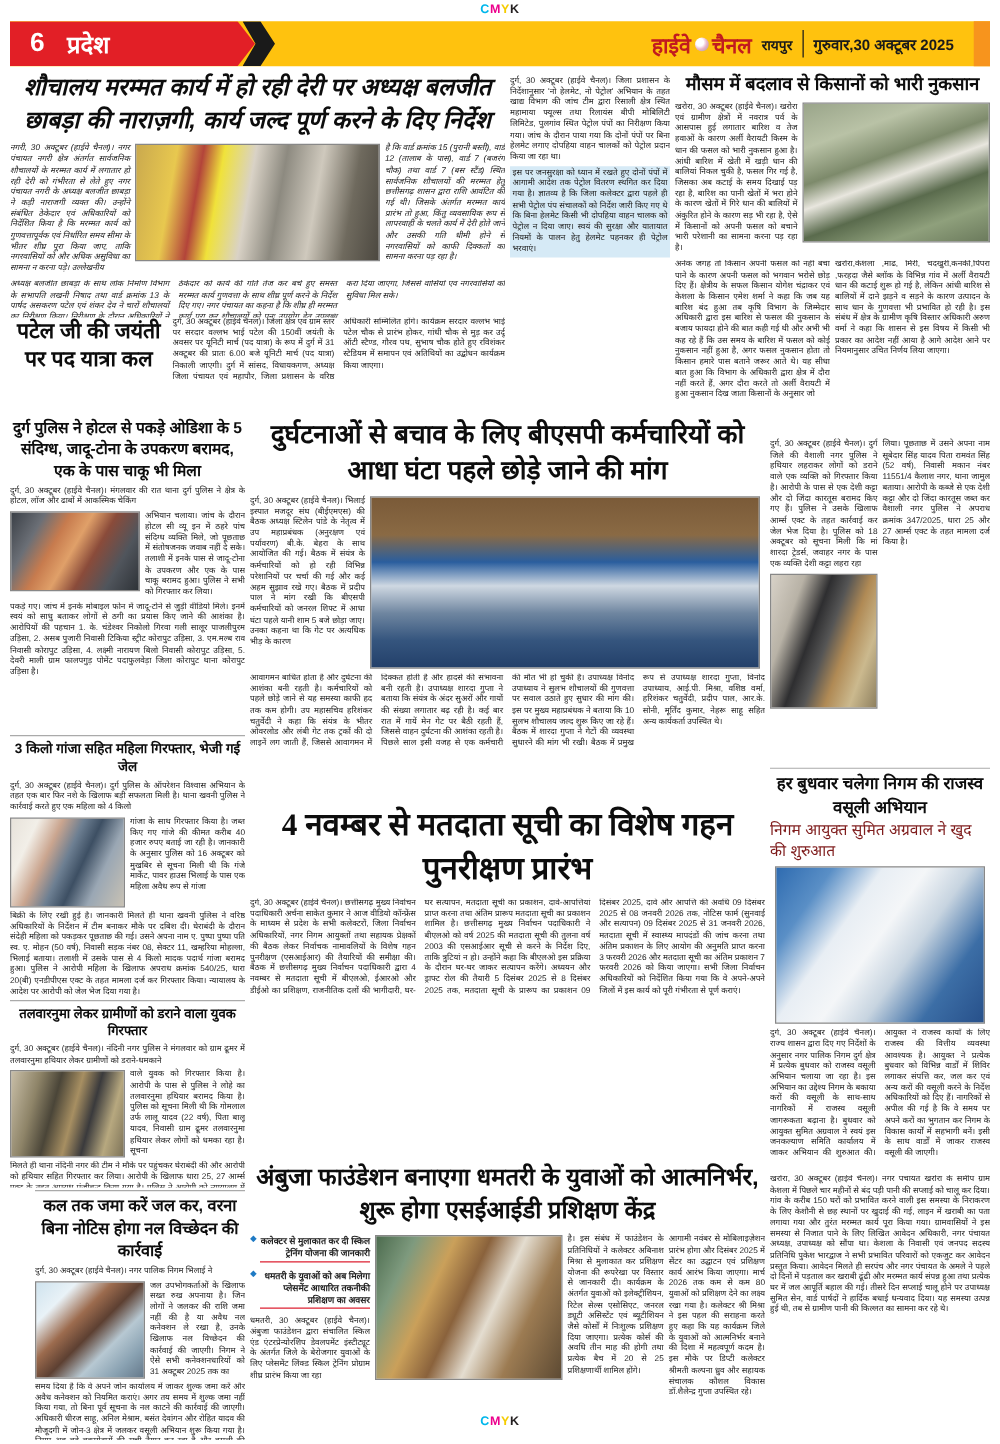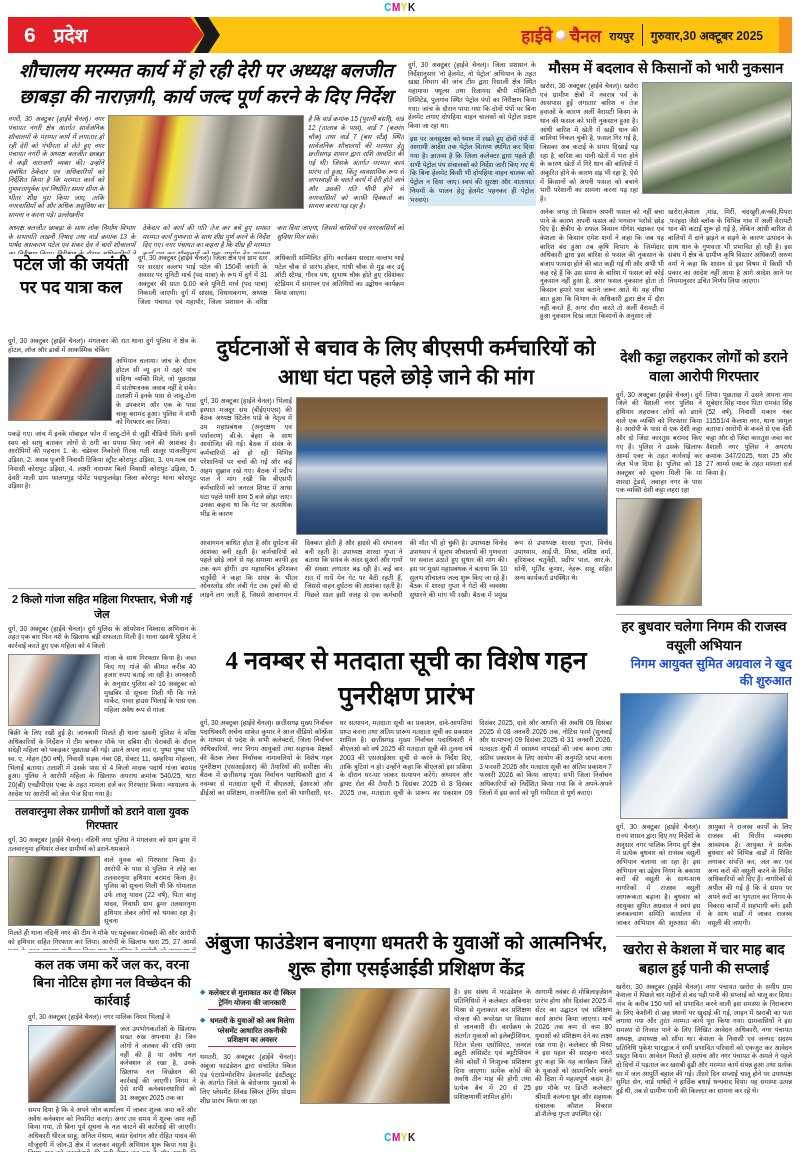--- a/index.html
+++ b/index.html
@@ -50,23 +50,23 @@
   .ph-sword { background:linear-gradient(105deg,#c9bfa8 0%,#8e8468 22%,#4a4538 38%,#a78f62 54%,#3a3a3c 68%,#b7a87f 84%,#7c7258 100%); }
   .ph-selfie { background:linear-gradient(135deg,#cfe3ee 0%,#e9f2f7 20%,#9c6b4e 38%,#5d4032 52%,#b7c8d2 68%,#8aa2b2 84%,#64788a 100%); }
   .ph-handover { background:linear-gradient(125deg,#2e6bb0 0%,#5a8fc6 18%,#e8eef4 34%,#f4f6f8 48%,#c7d4e0 62%,#3c6ea6 80%,#27508a 100%); }
   .ph-office { background:linear-gradient(115deg,#4c6b4e 0%,#7e9a7e 16%,#caa05a 32%,#8a623c 46%,#e4ddd0 60%,#9c7b52 76%,#5d4a33 100%); }
 
   
   .blue-head { background:#d6eaf6; padding:3px 2px; }
   .blue-chunk { background:#d6eaf6; }
   .bullet-item { display:flex; gap:3px; margin-bottom:6px; }
   .bullet-dia { color:#1f7ac4; font-size:7px; line-height:1.2; }
-  .bullet-txt { font-size:7.2px; font-weight:bold; line-height:1.3; color:#222; text-align:center; }
+  .bullet-txt { font-size:7.2px; font-weight:bold; line-height:1.3; color:#222; text-align:right; }
   .bullet-txt.u { border-bottom:1px solid #d23; padding-bottom:2px; }
-  .subhl { font-weight:bold; text-align:right; color:#1d4ed8; }
+  .subhl { font-weight:normal; text-align:left; color:#7f1d1d; }
 </style>
 </head>
 <body>
 
 <div class="page">
 
   <div class="cmyk cmyk-top"><span class="c">C</span><span class="m">M</span><span class="y">Y</span><span class="k">K</span></div>
 
   <div class="masthead">
     <div class="mast-red">
@@ -115,57 +115,57 @@
       <div class="col body-txt">खरोरा, 30 अक्टूबर (हाईवे चैनल)। खरोरा एवं ग्रामीण क्षेत्रों में नवरात्र पर्व के आसपास हुई लगातार बारिश व तेज हवाओं के कारण अर्ली वैरायटी किस्म के धान की फसल को भारी नुकसान हुआ है। आंधी बारिश में खेती में खड़ी धान की बालियां निकल चुकी है, फसल गिर गई है, जिसका अब कटाई के समय दिखाई पड़ रहा है, बारिश का पानी खेतों में भरा होने के कारण खेतों में गिरे धान की बालियों में अंकुरित होने के कारण सड़ भी रहा है, ऐसे में किसानों को अपनी फसल को बचाने भारी परेशानी का सामना करना पड़ रहा है।</div>
       <div class="photo ph-field" style="width:150px; height:112px;"></div>
     </div>
     <div class="row" style="margin-top:4px;">
       <div class="col body-txt" style="height:142px; overflow:hidden;">अनेक जगह तो किसान अपनी फसल को नहीं बचा पाने के कारण अपनी फसल को भगवान भरोसे छोड़ दिए हैं। क्षेत्रीय के सफल किसान योगेश चंद्राकर एवं केशला के किसान एमेश शर्मा ने कहा कि जब यह बारिश बंद हुआ तब कृषि विभाग के जिम्मेदार अधिकारी द्वारा इस बारिश से फसल की नुकसान के बजाय फायदा होने की बात कही गई थी और अभी भी कह रहे हैं कि उस समय के बारिश में फसल को कोई नुकसान नहीं हुआ है, अगर फसल नुकसान होता तो किसान हमारे पास बताने जरूर आते थे। यह सीधा बात हुआ कि विभाग के अधिकारी द्वारा क्षेत्र में दौरा नहीं करते हैं, अगर दौरा करते तो अर्ली वैरायटी में हुआ नुकसान दिख जाता किसानों के अनुसार जो</div>
       <div class="col body-txt" style="height:142px; overflow:hidden;">खरोरा,केशला ,मांढ, मिर्री, चंदखुरी,कनकी,पिपरा ,फरहदा जैसे ब्लॉक के विभिन्न गांव में अर्ली वैरायटी धान की कटाई शुरू हो गई है, लेकिन आंधी बारिश से बालियों में दाने झड़ने व सड़ने के कारण उत्पादन के साथ धान के गुणवत्ता भी प्रभावित हो रही है। इस संबंध में क्षेत्र के ग्रामीण कृषि विस्तार अधिकारी अरुण वर्मा ने कहा कि शासन से इस विषय में किसी भी प्रकार का आदेश नहीं आया है आगे आदेश आने पर नियमानुसार उचित निर्णय लिया जाएगा।</div>
     </div>
   </div>
 
   <div class="art" style="left:8px; top:334px; width:188px; height:252px;">
+    <div class="hl" style="font-size:12.5px;">दुर्ग पुलिस ने होटल से पकड़े ओडिशा के 5 संदिग्ध, जादू-टोना के उपकरण बरामद, एक के पास चाकू भी मिला</div>
     <div class="body-txt" style="margin-top:3px;">दुर्ग, 30 अक्टूबर (हाईवे चैनल)। मंगलवार की रात थाना दुर्ग पुलिस ने क्षेत्र के होटल, लॉज और ढाबों में आकस्मिक चेकिंग</div>
     <div class="row" style="margin-top:3px;">
       <div class="photo ph-hotel" style="width:104px; height:64px;"></div>
       <div class="col body-txt">अभियान चलाया। जांच के दौरान होटल सी व्यू इन में ठहरे पांच संदिग्ध व्यक्ति मिले, जो पूछताछ में संतोषजनक जवाब नहीं दे सके। तलाशी में इनके पास से जादू-टोना के उपकरण और एक के पास चाकू बरामद हुआ। पुलिस ने सभी को गिरफ्तार कर लिया।</div>
     </div>
     <div class="body-txt" style="margin-top:3px; height:96px; overflow:hidden;">पकड़े गए। जांच में इनके मोबाइल फोन में जादू-टोने से जुड़ी वीडियो मिले। इनमें स्वयं को साधु बताकर लोगों से ठगी का प्रयास किए जाने की आशंका है। आरोपियों की पहचान 1. के. चंडेश्वर निकोलो गिरवा गली सालूर पाजलीपुरम उड़िसा, 2. असब पुजारी निवासी टिकिया स्ट्रीट कोरापुट उड़िसा, 3. एम.मल्ब राव निवासी कोरापुट उड़िसा, 4. लक्ष्मी नारायण बिलो निवासी कोरापुट उड़िसा, 5. देवरी माली ग्राम फालपगुड़ पोमेंट पदाफुलवेड़ा जिला कोरापुट थाना कोरापुट उड़िसा है।</div>
   </div>
 
   <div class="art" style="left:200px; top:334px; width:412px; height:306px;">
     <div class="hl" style="font-size:21px;">दुर्घटनाओं से बचाव के लिए बीएसपी कर्मचारियों को आधा घंटा पहले छोड़े जाने की मांग</div>
     <div class="row" style="margin-top:5px;">
       <div class="body-txt" style="width:92px;">दुर्ग, 30 अक्टूबर (हाईवे चैनल)। भिलाई इस्पात मजदूर संघ (बीईएमएस) की बैठक अध्यक्ष स्टिलेन पांडे के नेतृत्व में उप महाप्रबंधक (अनुरक्षण एवं पर्यावरण) बी.के. बेहरा के साथ आयोजित की गई। बैठक में संयंत्र के कर्मचारियों को हो रही विभिन्न परेशानियों पर चर्चा की गई और कई अहम सुझाव रखे गए। बैठक में प्रदीप पाल ने मांग रखी कि बीएसपी कर्मचारियों को जनरल शिफ्ट में आधा घंटा पहले यानी शाम 5 बजे छोड़ा जाए। उनका कहना था कि गेट पर अत्यधिक भीड़ के कारण</div>
       <div class="photo ph-meeting" style="width:312px; height:138px;"></div>
     </div>
     <div class="body-txt lead-cols4" style="margin-top:4px; height:94px; overflow:hidden;">आवागमन बाधित होता है और दुर्घटना की आशंका बनी रहती है। कर्मचारियों को पहले छोड़े जाने से यह समस्या काफी हद तक कम होगी। उप महासचिव हरिशंकर चतुर्वेदी ने कहा कि संयंत्र के भीतर ओवरलोड और लंबी गेट तक ट्रकों की दो लाइनें लग जाती हैं, जिससे आवागमन में दिक्कत होती है और हादसे की संभावना बनी रहती है। उपाध्यक्ष शारदा गुप्ता ने बताया कि संयंत्र के अंदर सुअरों और गायों की संख्या लगातार बढ़ रही है। कई बार रात में गायें मेन गेट पर बैठी रहती हैं, जिससे वाहन दुर्घटना की आशंका रहती है। पिछले साल इसी वजह से एक कर्मचारी की मौत भी हो चुकी है। उपाध्यक्ष विनोद उपाध्याय ने सुलभ शौचालयों की गुणवत्ता पर सवाल उठाते हुए सुधार की मांग की। इस पर मुख्य महाप्रबंधक ने बताया कि 10 सुलभ शौचालय जल्द शुरू किए जा रहे हैं। बैठक में शारदा गुप्ता ने गेटों की व्यवस्था सुधारने की मांग भी रखी। बैठक में प्रमुख रूप से उपाध्यक्ष शारदा गुप्ता, विनोद उपाध्याय, आई.पी. मिश्रा, वशिष्ठ वर्मा, हरिशंकर चतुर्वेदी, प्रदीप पाल, आर.के. सोनी, मूर्तिंद कुमार, नेहरू साहू सहित अन्य कार्यकर्ता उपस्थित थे।</div>
   </div>
 
   <div class="art" style="left:616px; top:348px; width:176px; height:264px;">
-    <div class="hl" style="font-size:14px;">देशी कट्टा लहराकर लोगों को डराने वाला आरोपी गिरफ्तार</div>
     <div class="row" style="margin-top:4px;">
       <div class="col">
         <div class="body-txt">दुर्ग, 30 अक्टूबर (हाईवे चैनल)। दुर्ग जिले की वैशाली नगर पुलिस ने हथियार लहराकर लोगों को डराने वाले एक व्यक्ति को गिरफ्तार किया है। आरोपी के पास से एक देशी कट्टा और दो जिंदा कारतूस बरामद किए गए हैं। पुलिस ने उसके खिलाफ आर्म्स एक्ट के तहत कार्रवाई कर जेल भेज दिया है। पुलिस को 18 अक्टूबर को सूचना मिली कि मां शारदा ट्रेडर्स, जवाहर नगर के पास एक व्यक्ति देशी कट्टा लहरा रहा</div>
         <div class="photo ph-stairs" style="width:100%; height:108px; margin-top:3px;"></div>
       </div>
       <div class="col body-txt">लिया। पूछताछ में उसने अपना नाम सूबेदार सिंह यादव पिता रामवंत सिंह (52 वर्ष), निवासी मकान नंबर 11551/4 कैलाश नगर, थाना जामुल बताया। आरोपी के कब्जे से एक देशी कट्टा और दो जिंदा कारतूस जब्त कर वैशाली नगर पुलिस ने अपराध क्रमांक 347/2025, धारा 25 और 27 आर्म्स एक्ट के तहत मामला दर्ज किया है।</div>
     </div>
   </div>
 
   <div class="art" style="left:616px; top:614px; width:176px; height:318px;">
     <div class="hl rule-top" style="font-size:13.5px;">हर बुधवार चलेगा निगम की राजस्व वसूली अभियान</div>
     <div class="subhl" style="font-size:12.5px;">निगम आयुक्त सुमित अग्रवाल ने खुद की शुरुआत</div>
     <div class="photo ph-handover" style="width:168px; height:126px; margin:4px auto 0;"></div>
     <div class="body-txt lead-cols2" style="margin-top:4px; height:150px; overflow:hidden;">दुर्ग, 30 अक्टूबर (हाईवे चैनल)। राज्य शासन द्वारा दिए गए निर्देशों के अनुसार नगर पालिक निगम दुर्ग क्षेत्र में प्रत्येक बुधवार को राजस्व वसूली अभियान चलाया जा रहा है। इस अभियान का उद्देश्य निगम के बकाया करों की वसूली के साथ-साथ नागरिकों में राजस्व वसूली जागरूकता बढ़ाना है। बुधवार को आयुक्त सुमित अग्रवाल ने स्वयं इस जनकल्याण समिति कार्यालय में जाकर अभियान की शुरुआत की। आयुक्त ने राजस्व कार्यों के लिए राजस्व की वित्तीय व्यवस्था आवश्यक है। आयुक्त ने प्रत्येक बुधवार को विभिन्न वार्डों में शिविर लगाकर संपत्ति कर, जल कर एवं अन्य करों की वसूली करने के निर्देश अधिकारियों को दिए हैं। नागरिकों से अपील की गई है कि वे समय पर अपने करों का भुगतान कर निगम के विकास कार्यों में सहभागी बनें। इसी के साथ वार्डों में जाकर राजस्व वसूली की जाएगी।</div>
   </div>
 
   <div class="art" style="left:8px; top:588px; width:188px; height:210px;">
-    <div class="hl rule-top" style="font-size:10.8px;">2 किलो गांजा सहित महिला गिरफ्तार, भेजी गई जेल</div>
+    <div class="hl rule-top" style="font-size:10.8px;">3 किलो गांजा सहित महिला गिरफ्तार, भेजी गई जेल</div>
     <div class="body-txt" style="margin-top:3px;">दुर्ग, 30 अक्टूबर (हाईवे चैनल)। दुर्ग पुलिस के ऑपरेशन विश्वास अभियान के तहत एक बार फिर नशे के खिलाफ बड़ी सफलता मिली है। थाना खवनी पुलिस ने कार्रवाई करते हुए एक महिला को 4 किलो</div>
     <div class="row" style="margin-top:3px;">
       <div class="photo ph-women" style="width:92px; height:72px;"></div>
       <div class="col body-txt">गांजा के साथ गिरफ्तार किया है। जब्त किए गए गांजे की कीमत करीब 40 हजार रुपए बताई जा रही है। जानकारी के अनुसार पुलिस को 16 अक्टूबर को मुखबिर से सूचना मिली थी कि गंजे मार्केट, पावर हाउस भिलाई के पास एक महिला अवैध रूप से गांजा</div>
     </div>
     <div class="body-txt" style="margin-top:3px; height:78px; overflow:hidden;">बिक्री के लिए रखी हुई है। जानकारी मिलते ही थाना खवनी पुलिस ने वरिष्ठ अधिकारियों के निर्देशन में टीम बनाकर मौके पर दबिश दी। घेराबंदी के दौरान संदेही महिला को पकड़कर पूछताछ की गई। उसने अपना नाम ए. पुष्पा पुष्पा पति स्व. ए. मोहन (50 वर्ष), निवासी सड़क नंबर 08, सेक्टर 11, खम्हरिया मोहल्ला, भिलाई बताया। तलाशी में उसके पास से 4 किलो मादक पदार्थ गांजा बरामद हुआ। पुलिस ने आरोपी महिला के खिलाफ अपराध क्रमांक 540/25, धारा 20(बी) एनडीपीएस एक्ट के तहत मामला दर्ज कर गिरफ्तार किया। न्यायालय के आदेश पर आरोपी को जेल भेज दिया गया है।</div>
   </div>
 
   <div class="art" style="left:8px; top:800px; width:188px; height:150px;">
     <div class="hl rule-top" style="font-size:10.5px;">तलवारनुमा लेकर ग्रामीणों को डराने वाला युवक गिरफ्तार</div>
@@ -206,19 +206,18 @@
         </div>
         <div class="body-txt" style="margin-top:2px;">धमतरी, 30 अक्टूबर (हाईवे चैनल)। अंबुजा फाउंडेशन द्वारा संचालित स्किल एंड एंटरप्रेन्योरशिप डेवलपमेंट इंस्टीट्यूट के अंतर्गत जिले के बेरोजगार युवाओं के लिए प्लेसमेंट लिंक्ड स्किल ट्रेनिंग प्रोग्राम शीघ्र प्रारंभ किया जा रहा</div>
       </div>
       <div class="photo ph-office" style="width:150px; height:116px;"></div>
       <div class="col body-txt">है। इस संबंध में फाउंडेशन के प्रतिनिधियों ने कलेक्टर अबिनाश मिश्रा से मुलाकात कर प्रशिक्षण योजना की रूपरेखा पर विस्तार से जानकारी दी। कार्यक्रम के अंतर्गत युवाओं को इलेक्ट्रीशियन, रिटेल सेल्स एसोसिएट, जनरल ड्यूटी असिस्टेंट एवं ब्यूटीशियन जैसे कोर्सों में निःशुल्क प्रशिक्षण दिया जाएगा। प्रत्येक कोर्स की अवधि तीन माह की होगी तथा प्रत्येक बैच में 20 से 25 प्रशिक्षणार्थी शामिल होंगे।</div>
       <div class="col body-txt">आगामी नवंबर से मोबिलाइज़ेशन प्रारंभ होगा और दिसंबर 2025 में सेंटर का उद्घाटन एवं प्रशिक्षण कार्य आरंभ किया जाएगा। मार्च 2026 तक कम से कम 80 युवाओं को प्रशिक्षण देने का लक्ष्य रखा गया है। कलेक्टर श्री मिश्रा ने इस पहल की सराहना करते हुए कहा कि यह कार्यक्रम जिले के युवाओं को आत्मनिर्भर बनाने की दिशा में महत्वपूर्ण कदम है। इस मौके पर डिप्टी कलेक्टर श्रीमती कल्पना ध्रुव और सहायक संचालक कौशल विकास डॉ.शैलेन्द्र गुप्ता उपस्थित रहे।</div>
     </div>
   </div>
 
   <div class="art" style="left:616px; top:936px; width:176px; height:214px;">
-    <div class="hl rule-top" style="font-size:14px;">खरोरा से केशला में चार माह बाद बहाल हुई पानी की सप्लाई</div>
     <div class="body-txt" style="margin-top:4px; height:158px; overflow:hidden;">खरोरा, 30 अक्टूबर (हाईवे चैनल)। नगर पंचायत खरोरा के समीप ग्राम केशला में पिछले चार महीनों से बंद पड़ी पानी की सप्लाई को चालू कर दिया। गांव के करीब 150 घरों को प्रभावित करने वाली इस समस्या के निराकरण के लिए केशौनी से छह स्थानों पर खुदाई की गई, लाइन में खराबी का पता लगाया गया और तुरंत मरम्मत कार्य पूरा किया गया। ग्रामवासियों ने इस समस्या से निजात पाने के लिए लिखित आवेदन अधिकारी, नगर पंचायत अध्यक्ष, उपाध्यक्ष को सौंपा था। केशला के निवासी एवं जनपद सदस्य प्रतिनिधि पुकेश भारद्वाज ने सभी प्रभावित परिवारों को एकजुट कर आवेदन प्रस्तुत किया। आवेदन मिलते ही सरपंच और नगर पंचायत के अमले ने पहले दो दिनों में पड़ताल कर खराबी ढूंढी और मरम्मत कार्य संपन्न हुआ तथा प्रत्येक घर में जल आपूर्ति बहाल की गई। तीसरे दिन सप्लाई चालू होने पर उपाध्यक्ष सुमित सेन, वार्ड पार्षदों ने हार्दिक बधाई धन्यवाद दिया। यह समस्या उत्पन्न हुई थी, तब से ग्रामीण पानी की किल्लत का सामना कर रहे थे।</div>
   </div>
 
   <div class="cmyk cmyk-bottom"><span class="c">C</span><span class="m">M</span><span class="y">Y</span><span class="k">K</span></div>
 
 </div>
 
 </body></html>

